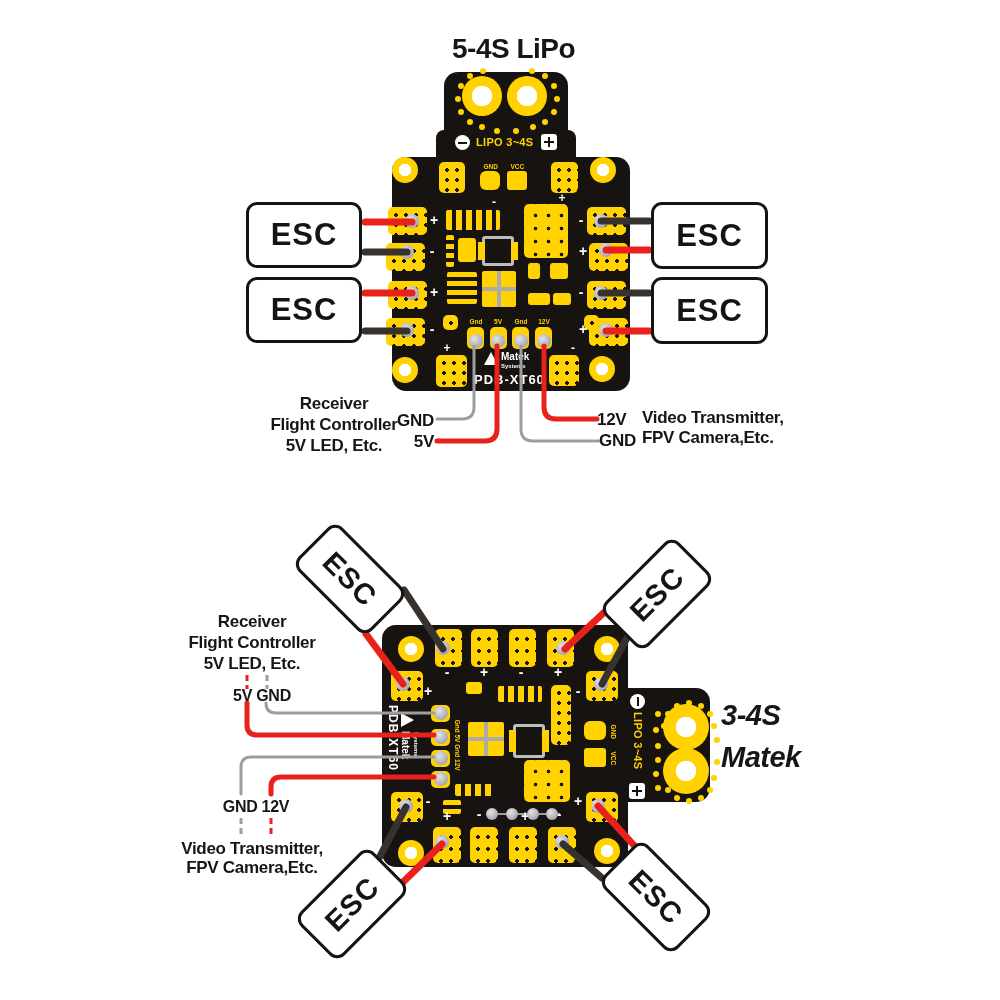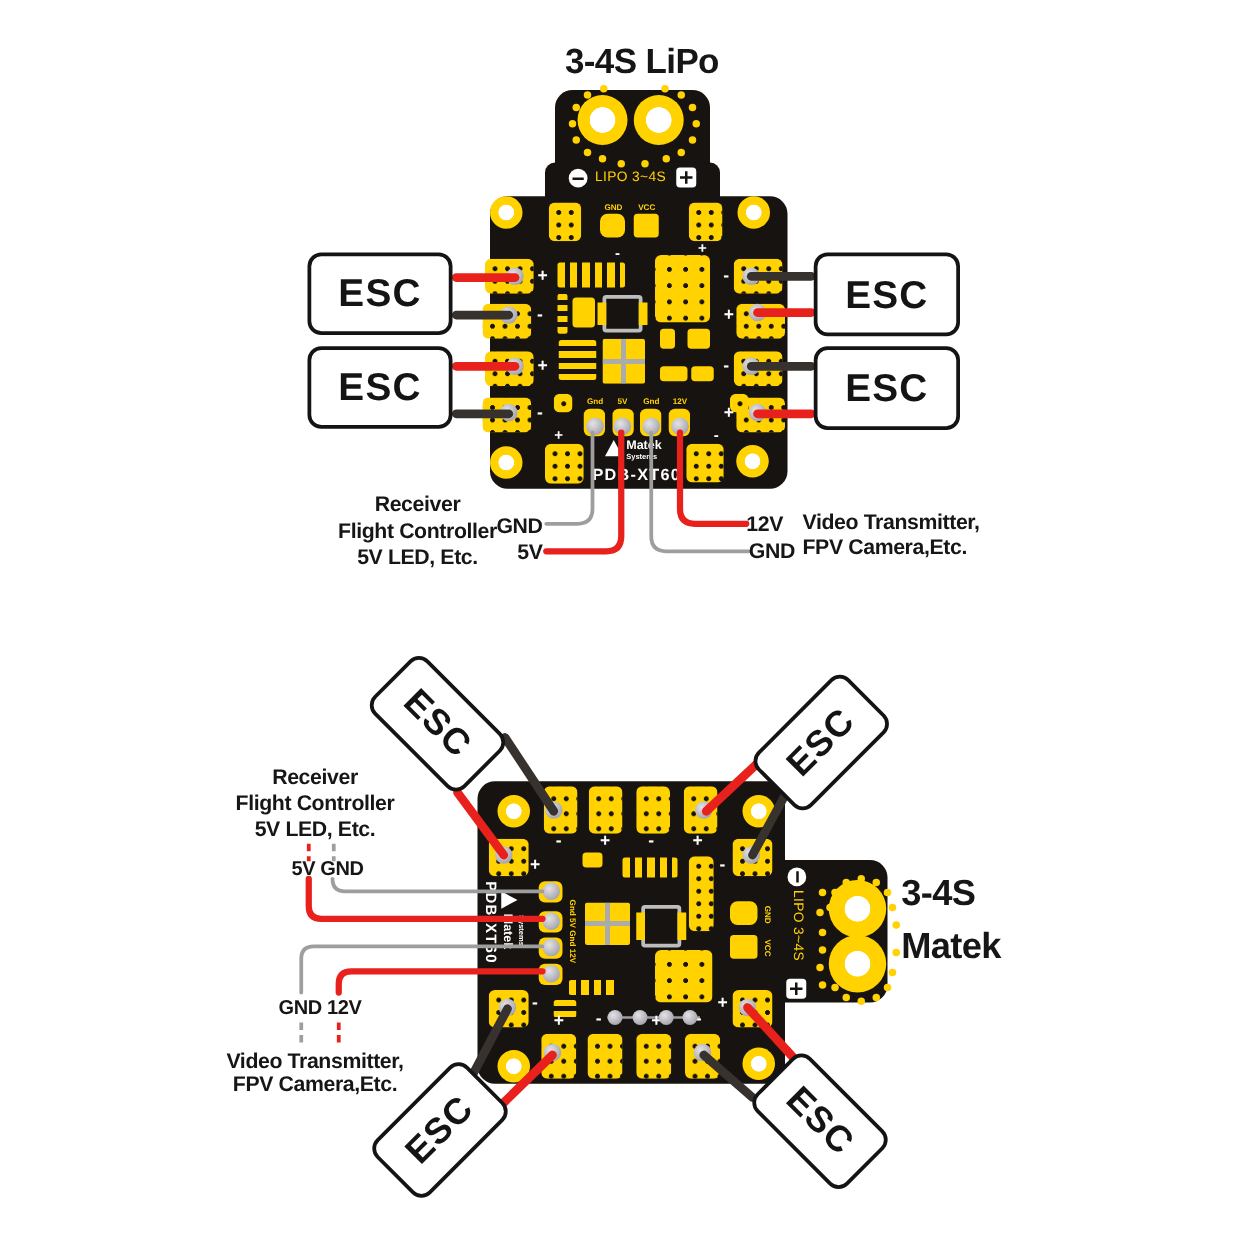--- a/index.html
+++ b/index.html
@@ -40,46 +40,46 @@
   .inductor:before,.inductor:after{content:"";position:absolute;background:#FFD200;width:7px;top:12%;height:76%;}
   .inductor:before{left:-7px;} .inductor:after{right:-7px;}
   .escbox{position:absolute;background:#fff;border:3px solid #141414;border-radius:11px;z-index:6;
         display:flex;align-items:center;justify-content:center;font-weight:bold;font-size:31px;
         letter-spacing:1px;color:#141414;box-sizing:border-box;}
   .caption{position:absolute;font-weight:bold;font-size:17px;line-height:21px;letter-spacing:-0.3px;
         text-align:center;z-index:7;white-space:nowrap;}
   .wlabel{position:absolute;font-weight:bold;font-size:17px;line-height:18px;letter-spacing:-0.3px;
         z-index:7;white-space:nowrap;}
   .title{position:absolute;font-weight:bold;font-size:28px;letter-spacing:-0.5px;z-index:7;white-space:nowrap;}
-  .side{position:absolute;font-weight:bold;font-size:29px;line-height:42px;letter-spacing:-0.5px;z-index:7;white-space:nowrap;}
+  .side{position:absolute;font-weight:bold;font-size:29px;line-height:42px;letter-spacing:-0.5px;z-index:7;white-space:nowrap;font-style:italic;}
   .minusicon{position:absolute;width:15px;height:15px;border-radius:50%;background:#fff;z-index:3;}
   .minusicon>div{position:absolute;background:#171310;}
   .plusicon{position:absolute;width:16px;height:16px;border-radius:3px;background:#fff;z-index:3;}
   .plusicon>div{position:absolute;background:#171310;}
-  .tablbl{position:absolute;color:#FFD200;font-weight:normal;font-size:11px;line-height:12px;letter-spacing:0.3px;z-index:3;white-space:nowrap;}
+  .tablbl{position:absolute;color:#FFD200;font-weight:bold;font-size:11px;line-height:12px;letter-spacing:0.3px;z-index:3;white-space:nowrap;}
   .logo{position:absolute;width:0;height:0;z-index:3;}
   .brandtxt{position:absolute;color:#fff;font-weight:bold;font-size:10px;line-height:10px;z-index:3;white-space:nowrap;}
   .modeltxt{position:absolute;color:#fff;font-weight:bold;font-size:13px;letter-spacing:1px;line-height:14px;z-index:3;white-space:nowrap;}
   svg.wires{position:absolute;left:0;top:0;z-index:5;}
   .wr7{stroke:#E8211C;stroke-width:7;stroke-linecap:round;fill:none;}
   .wb7{stroke:#37322E;stroke-width:7;stroke-linecap:round;fill:none;}
   .wr5{stroke:#E8211C;stroke-width:5;stroke-linecap:round;fill:none;}
   .wg3{stroke:#9E9E9E;stroke-width:3;stroke-linecap:round;fill:none;}
   .dr{stroke:#E8211C;stroke-width:3;stroke-dasharray:6 4;fill:none;}
   .dg{stroke:#9E9E9E;stroke-width:3;stroke-dasharray:6 4;fill:none;}
   .hline{position:absolute;background:#9E9E9E;z-index:2;}
 </style>
 </head>
 <body>
 
 <div id="canvas">
 
   
   <div class="grp">
-    <div class="title" style="left:452px;top:33px;">3-4S LiPo</div>
+    <div class="title" style="left:452px;top:33px;">5-4S LiPo</div>
 
     
     <div class="tab" style="left:444px;top:72px;width:124px;height:88px;border-radius:14px 14px 0 0;"></div>
     <div class="tab" style="left:436px;top:130px;width:140px;height:30px;border-radius:8px 8px 0 0;"></div>
     <div class="ring40" style="left:462px;top:76px;"></div>
     <div class="ring40" style="left:507px;top:76px;"></div>
     <div class="dots" style="left:0;top:0;box-shadow:455px 96px 0 0 #FFD200,458px 83px 0 0 #FFD200,467px 73px 0 0 #FFD200,480px 68px 0 0 #FFD200,458px 109px 0 0 #FFD200,467px 119px 0 0 #FFD200,479px 124px 0 0 #FFD200,494px 128px 0 0 #FFD200,513px 128px 0 0 #FFD200,554px 96px 0 0 #FFD200,551px 83px 0 0 #FFD200,542px 73px 0 0 #FFD200,529px 68px 0 0 #FFD200,551px 109px 0 0 #FFD200,542px 119px 0 0 #FFD200,530px 124px 0 0 #FFD200;"></div>
     <div class="minusicon" style="left:455px;top:135px;">
         <div style="left:3px;top:6.5px;width:9px;height:2.5px;"></div>
       </div>

